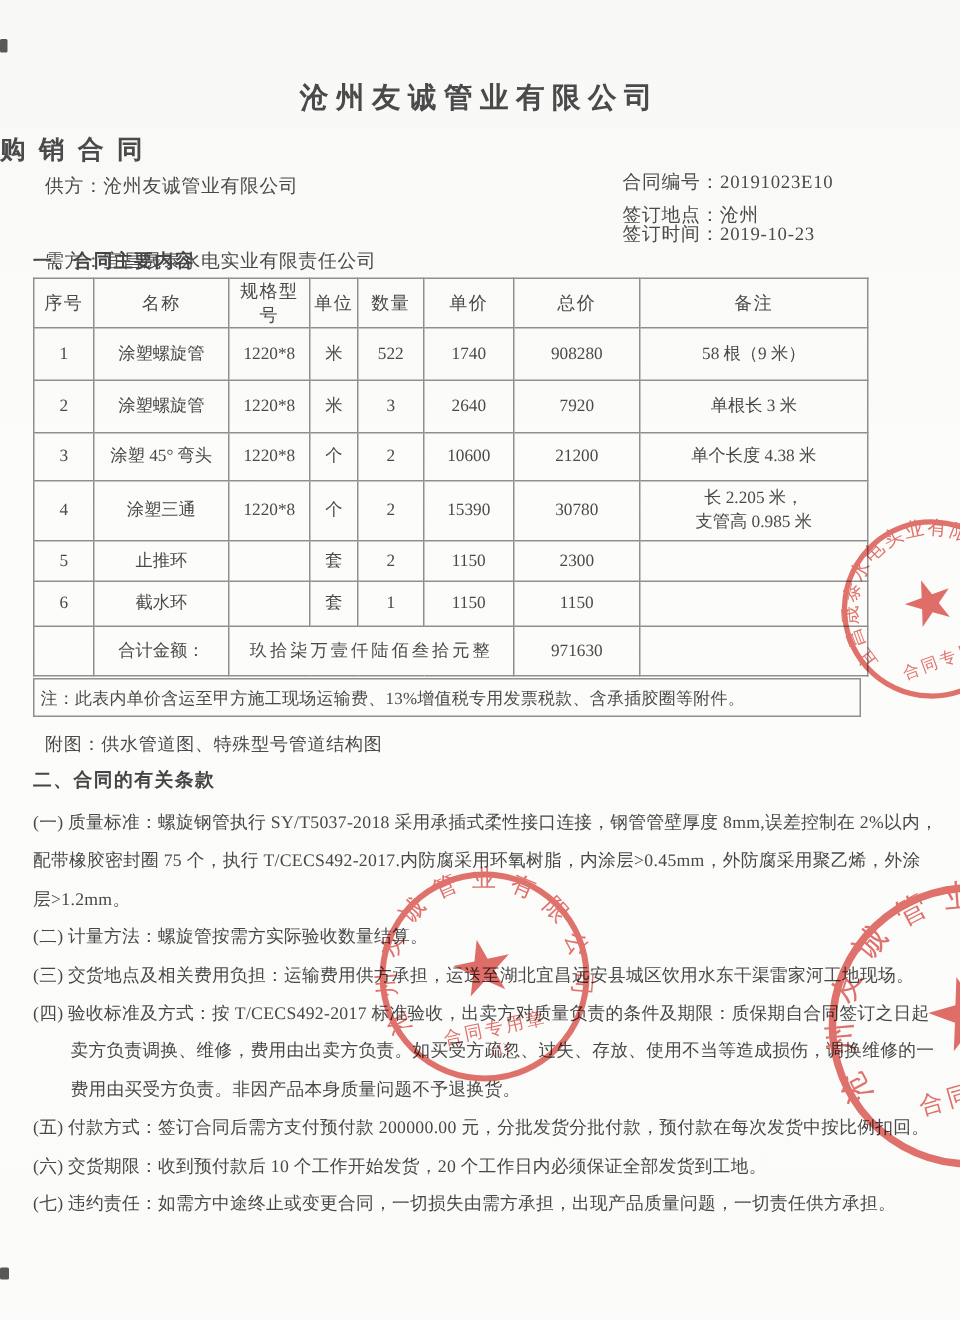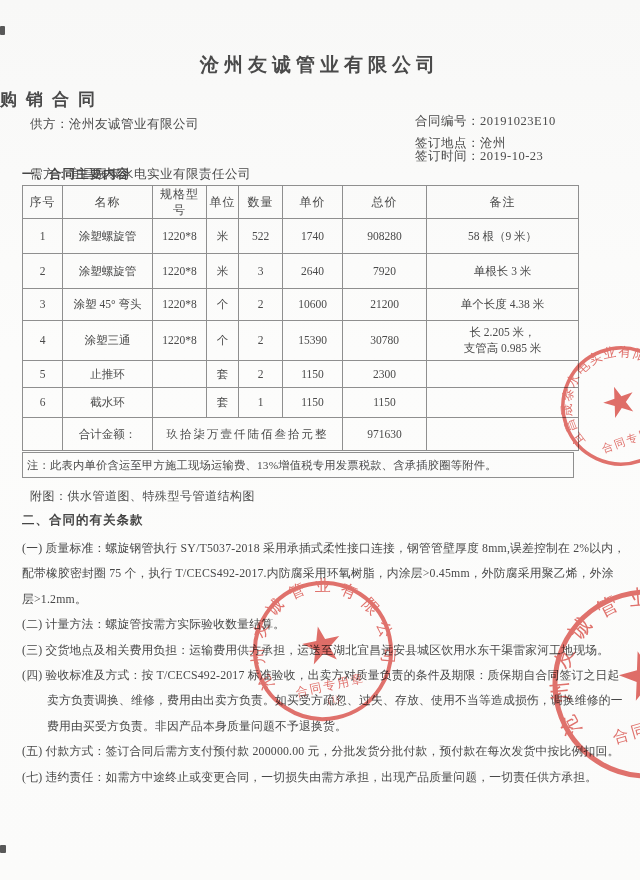--- a/index.html
+++ b/index.html
@@ -194,20 +194,21 @@
   <div class="clauses">
     <div class="cl">(一) 质量标准：螺旋钢管执行 SY/T5037-2018 采用承插式柔性接口连接，钢管管壁厚度 8mm,误差控制在 2%以内，</div>
     <div class="cl">配带橡胶密封圈 75 个，执行 T/CECS492-2017.内防腐采用环氧树脂，内涂层&gt;0.45mm，外防腐采用聚乙烯，外涂</div>
     <div class="cl">层&gt;1.2mm。</div>
     <div class="cl">(二) 计量方法：螺旋管按需方实际验收数量结算。</div>
     <div class="cl">(三) 交货地点及相关费用负担：运输费用供方承担，运送至湖北宜昌远安县城区饮用水东干渠雷家河工地现场。</div>
     <div class="cl">(四) 验收标准及方式：按 T/CECS492-2017 标准验收，出卖方对质量负责的条件及期限：质保期自合同签订之日起</div>
     <div class="cl ind">卖方负责调换、维修，费用由出卖方负责。如买受方疏忽、过失、存放、使用不当等造成损伤，调换维修的一</div>
     <div class="cl ind">费用由买受方负责。非因产品本身质量问题不予退换货。</div>
     <div class="cl">(五) 付款方式：签订合同后需方支付预付款 200000.00 元，分批发货分批付款，预付款在每次发货中按比例扣回。</div>
+    <div class="cl">(六) 交货期限：收到预付款后 10 个工作开始发货，20 个工作日内必须保证全部发货到工地。</div>
     <div class="cl">(七) 违约责任：如需方中途终止或变更合同，一切损失由需方承担，出现产品质量问题，一切责任供方承担。</div>
   </div>
 
   <svg class="seal seal-a" width="140" height="140" viewBox="0 0 140 140">
     <defs>
         <path id="arcA" d="M 23 87.1 A 50 50 0 1 1 117 87.1"></path>
       </defs>
     <circle cx="70" cy="70" r="58" stroke-width="3.5"></circle>
     <text font-size="13" letter-spacing="1" text-anchor="middle">
       <textPath href="#arcA" startOffset="50%" textLength="200" lengthAdjust="spacing">宜昌晟泰水电实业有限责任公司</textPath>

